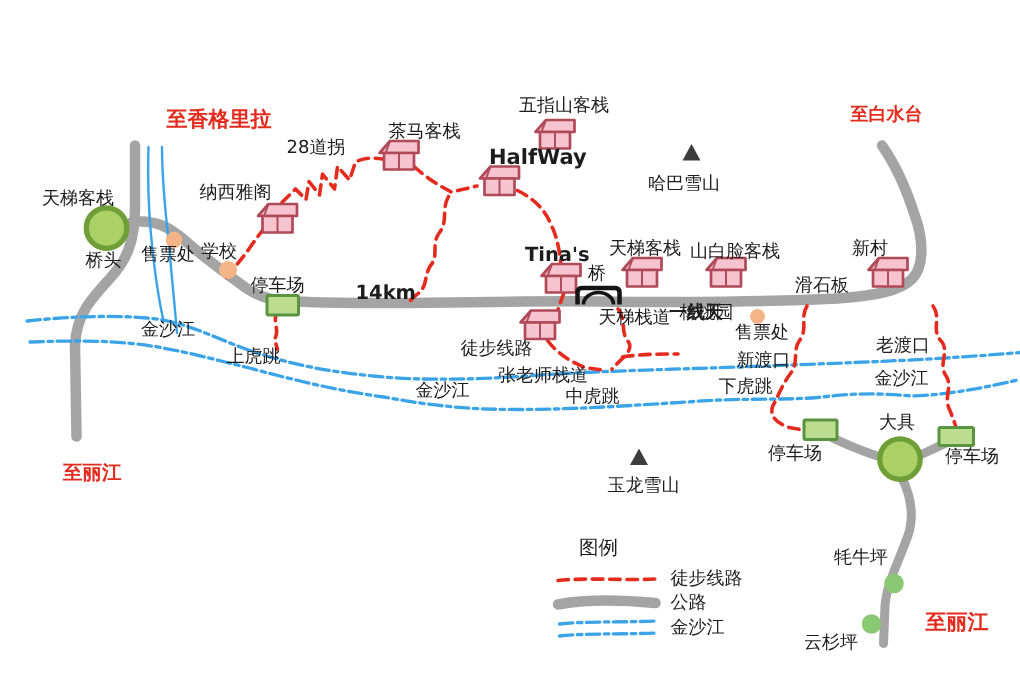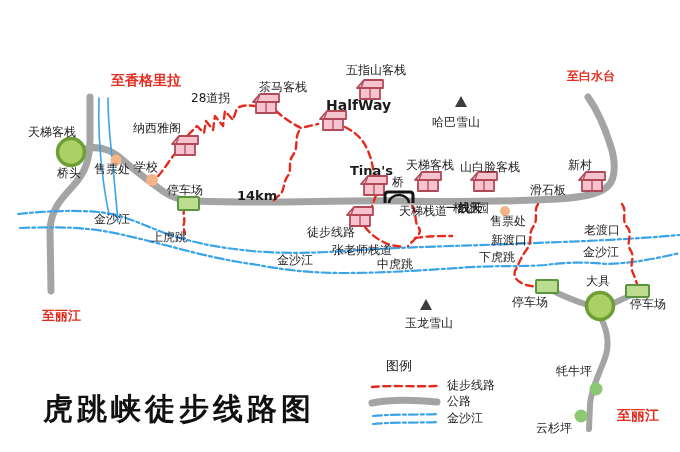--- a/index.html
+++ b/index.html
@@ -150,14 +150,13 @@
       <div class="lbl" style="left: 630px; top: 298px;">停车场</div>
       <div class="lbl" style="left: 556px; top: 365px;">牦牛坪</div>
       <div class="lbl" style="left: 536px; top: 398px; margin-top: 24px;">云杉坪</div>
       <div class="lbl" style="left: 405px; top: 317px;">玉龙雪山</div>
       <div class="lbl" style="left: 386px; top: 359px; font-size: 13px;">图例</div>
       <div class="lbl" style="left: 447px; top: 379px;">徒步线路</div>
       <div class="lbl" style="left: 447px; top: 395px;">公路</div>
       <div class="lbl" style="left: 447px; top: 412px;">金沙江</div>
     </div>
 
-  <div id="map-title">虎跳峡徒步线路图</div>
 </div>
 
 </body></html>

